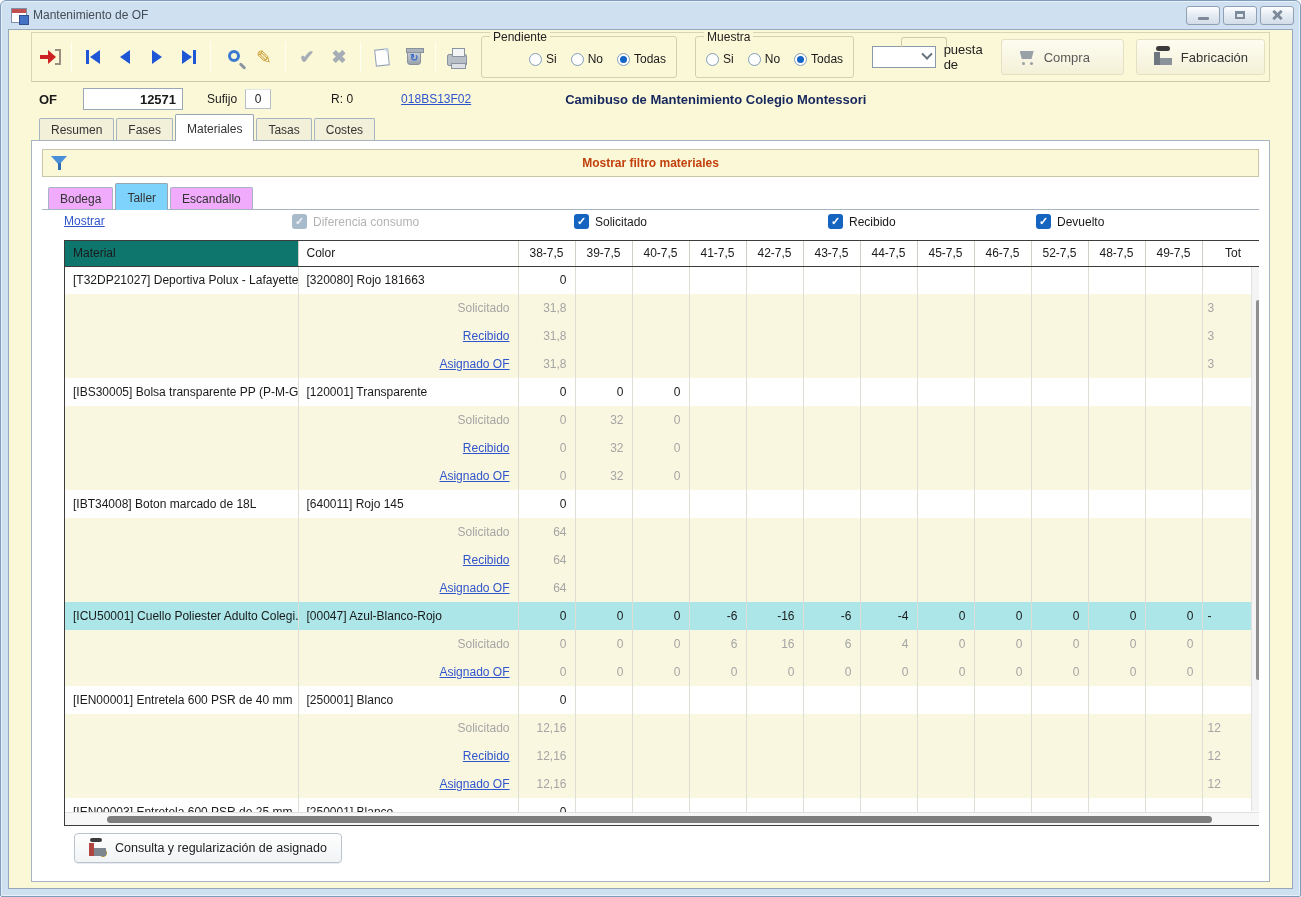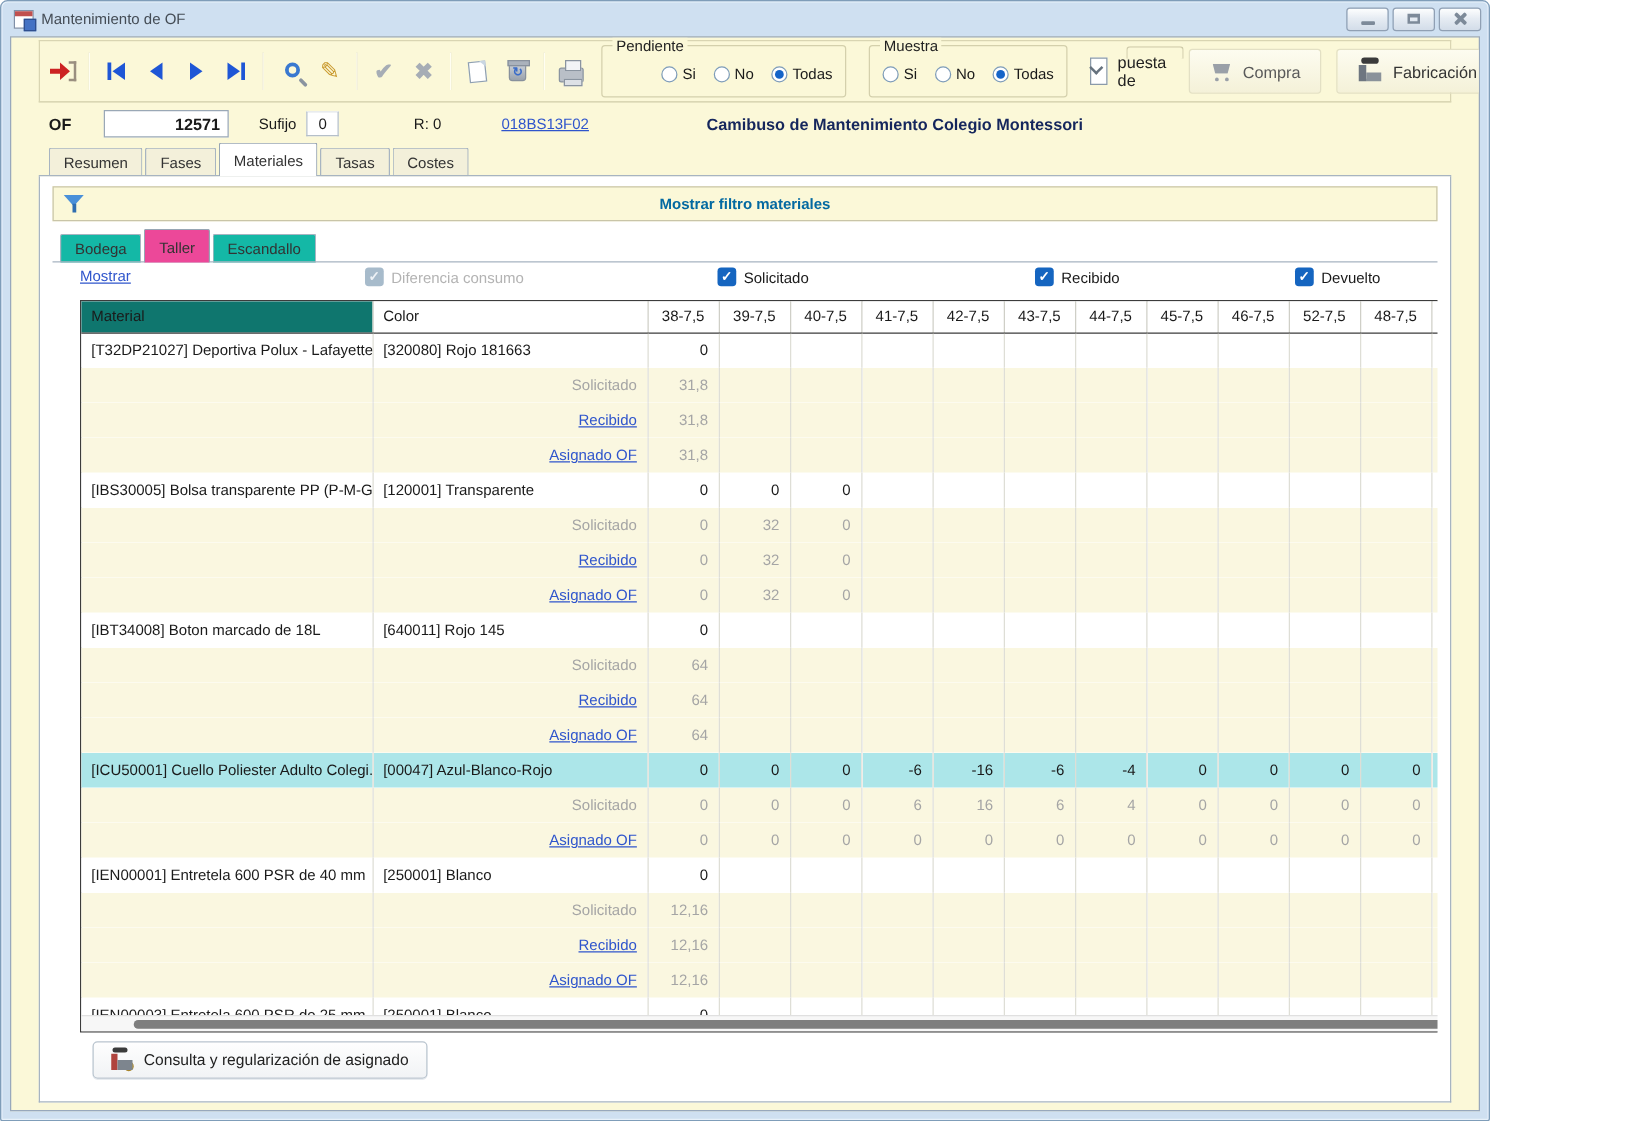--- a/index.html
+++ b/index.html
@@ -1,19 +1,19 @@
 <!DOCTYPE html>
 <html><head>
 <meta charset="utf-8">
 <style>
   * { box-sizing: border-box; margin: 0; padding: 0; }
   html,body { width: 1301px; height: 897px; font-family: "Liberation Sans", sans-serif; font-size: 12px; color:#1a1a1a; background:#fff; }
 
   
-  .win { width:1192px; height:897px; background:#cfe0f1; border:1px solid #7f9db9; border-radius:6px 6px 2px 2px; position:relative; display:flex; flex-direction:column; box-shadow: inset 0 0 0 1px #e8f1fa; }
+  .win { width:1301px; height:897px; background:#cfe0f1; border:1px solid #7f9db9; border-radius:6px 6px 2px 2px; position:relative; display:flex; flex-direction:column; box-shadow: inset 0 0 0 1px #e8f1fa; }
   .titlebar { height:28px; display:flex; align-items:center; padding:0 6px 0 10px; }
   .title-ico { width:16px; height:15px; position:relative; background:#fff; border:1px solid #8090a8; margin-right:6px; flex:0 0 auto; }
   .title-ico::before { content:""; position:absolute; left:0; top:0; right:0; height:4px; background:#c0504f; }
   .title-ico::after { content:""; position:absolute; right:-3px; bottom:-3px; width:8px; height:8px; background:#4472c4; border:1px solid #2f4f8f; }
   .title-text { color:#444c55; font-size:12px; }
   .win-btns { margin-left:auto; display:flex; gap:3px; padding-top:0px; }
   .win-btn { width:34px; height:19px; border:1px solid #90a0b4; border-radius:3px; background:linear-gradient(#fdfefe,#e6ecf3 45%,#d3dde9); display:flex; align-items:center; justify-content:center; position:relative; }
   .glyph-min { width:11px; height:3px; background:#7d8a99; border-radius:1px; margin-top:6px; }
   .glyph-max { width:10px; height:8px; border:2px solid #7d8a99; border-top-width:3px; }
   .glyph-close { width:12px; height:12px; position:relative; }
@@ -80,30 +80,30 @@
   .r-lbl { margin-left:52px; }
   .ref-link { margin-left:40px; color:#2f55cc; text-decoration:underline; }
   .of-desc { margin-left:86px; font-weight:bold; font-size:13px; color:#15265c; }
 
   
   .tabstrip { display:flex; align-items:flex-end; height:27px; padding-left:8px; position:relative; }
   .tabstrip::after { content:""; position:absolute; left:0; right:0; bottom:0; height:1px; background:#a7b4c1; }
   .tab { padding:4px 11px 4px 11px; border:1px solid #a7b4c1; border-bottom:none; background:#f3f0da; margin-right:2px; border-radius:2px 2px 0 0; color:#333; position:relative; height:23px; display:flex; align-items:center; }
   .tab.active { background:#fff; height:27px; z-index:3; padding-top:5px; border-color:#98a6b4; }
   .tabstrip.sub { padding-left:6px; }
-  .tabstrip.sub .tab { background:#14b8a6; }
-  .tabstrip.sub .tab.active { background:#ec4899; }
+  .tabstrip.sub .tab { background:#f0abfc; }
+  .tabstrip.sub .tab.active { background:#7dd3fc; }
 
   
   .main-page { flex:1; background:#fff; border:1px solid #a7b4c1; border-top:none; padding:8px 10px 6px 10px; display:flex; flex-direction:column; overflow:hidden; }
   .filterbar { height:28px; background:#FBF8D8; border:1px solid #c9c5a8; display:flex; align-items:center; padding:0 8px; position:relative; flex:0 0 auto; }
   .ic-funnel { width:16px; height:16px; position:relative; flex:0 0 auto; }
   .ic-funnel::before { content:""; position:absolute; left:0; top:1px; width:0; height:0; border-left:8px solid transparent; border-right:8px solid transparent; border-top:9px solid #4a90d9; }
   .ic-funnel::after { content:""; position:absolute; left:6.5px; top:8px; width:3px; height:7px; background:#2f6db0; }
-  .filterbar-text { position:absolute; left:0; right:0; text-align:center; font-weight:bold; color:#0369a1; }
+  .filterbar-text { position:absolute; left:0; right:0; text-align:center; font-weight:bold; color:#c2410c; }
 
   .sub-area { padding-left:22px; display:flex; flex-direction:column; flex:1; overflow:hidden; }
   .checkrow { height:24px; display:flex; align-items:flex-start; margin-top:4px; flex:0 0 auto; }
   .mostrar-link { color:#2f55cc; text-decoration:underline; width:228px; flex:0 0 auto; }
   .check-item { display:flex; align-items:center; gap:6px; margin-right:0; }
   .cb { width:15px; height:15px; border-radius:3px; background:#1565C0; color:#fff; font-size:11px; display:flex; align-items:center; justify-content:center; flex:0 0 auto; font-weight:bold; }
   .cb.disabled { background:#a7bbcb; color:#eef2f6; }
   .check-item.disabled .check-label { color:#b3b3b3; }
 
   

